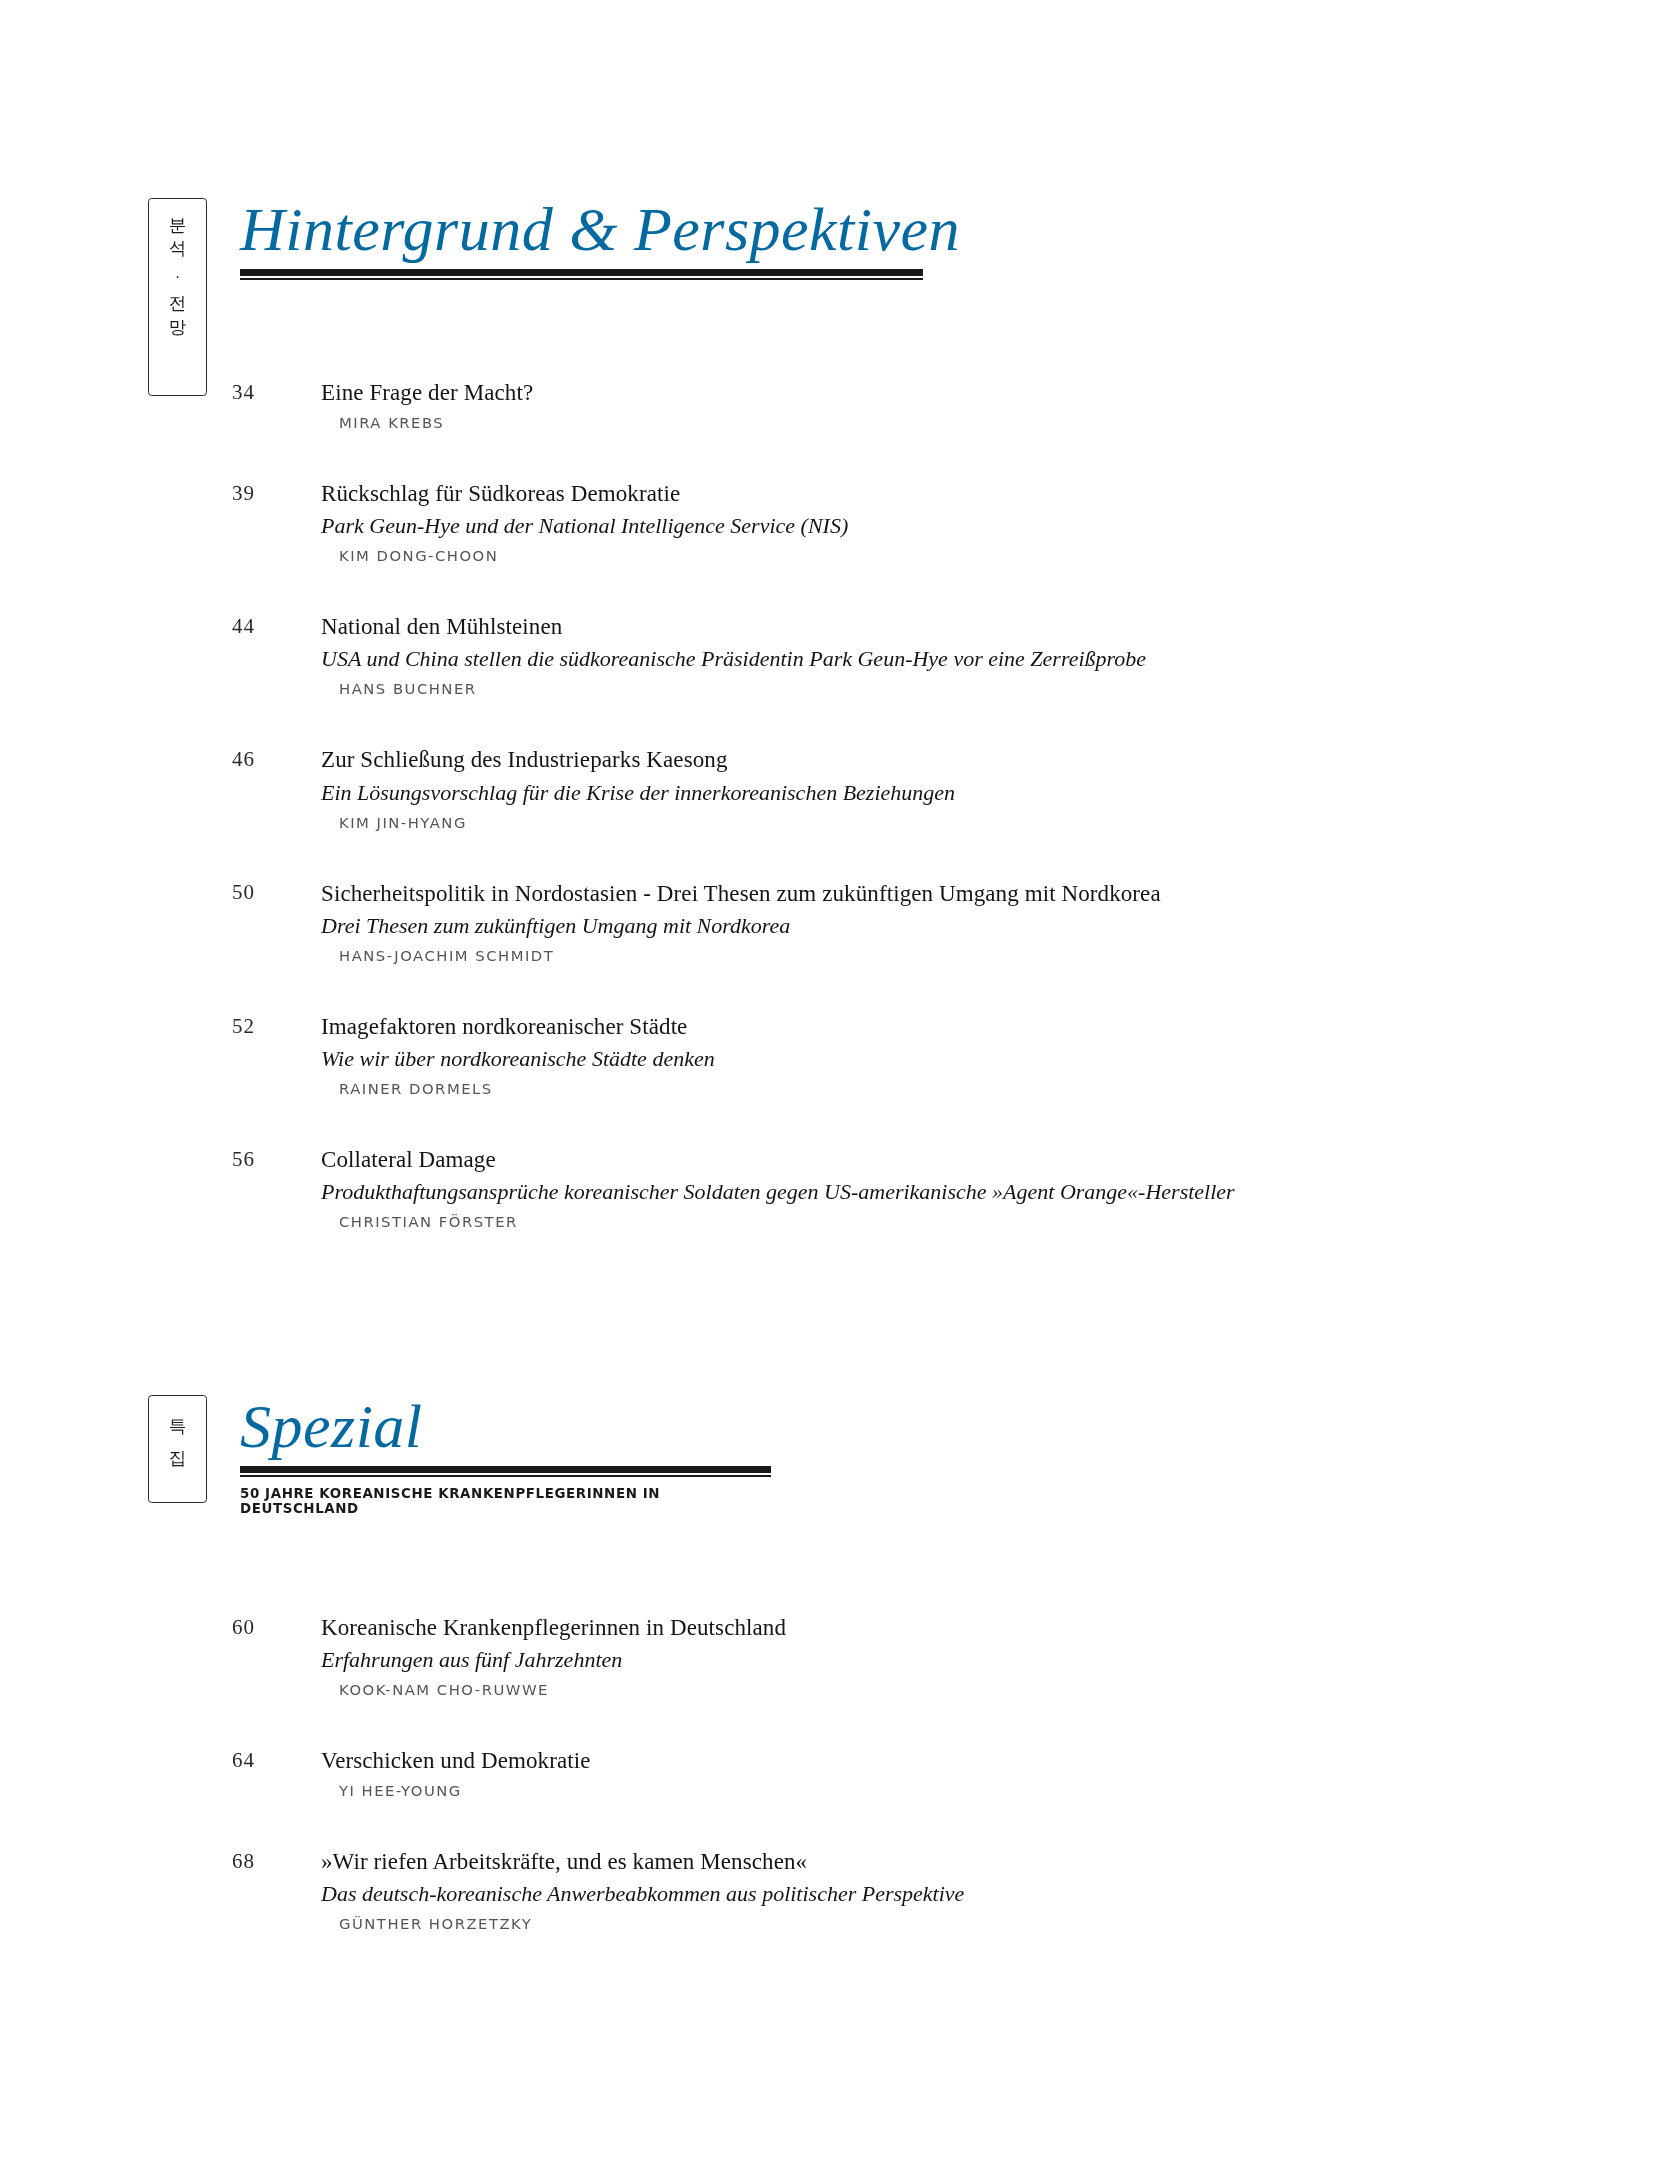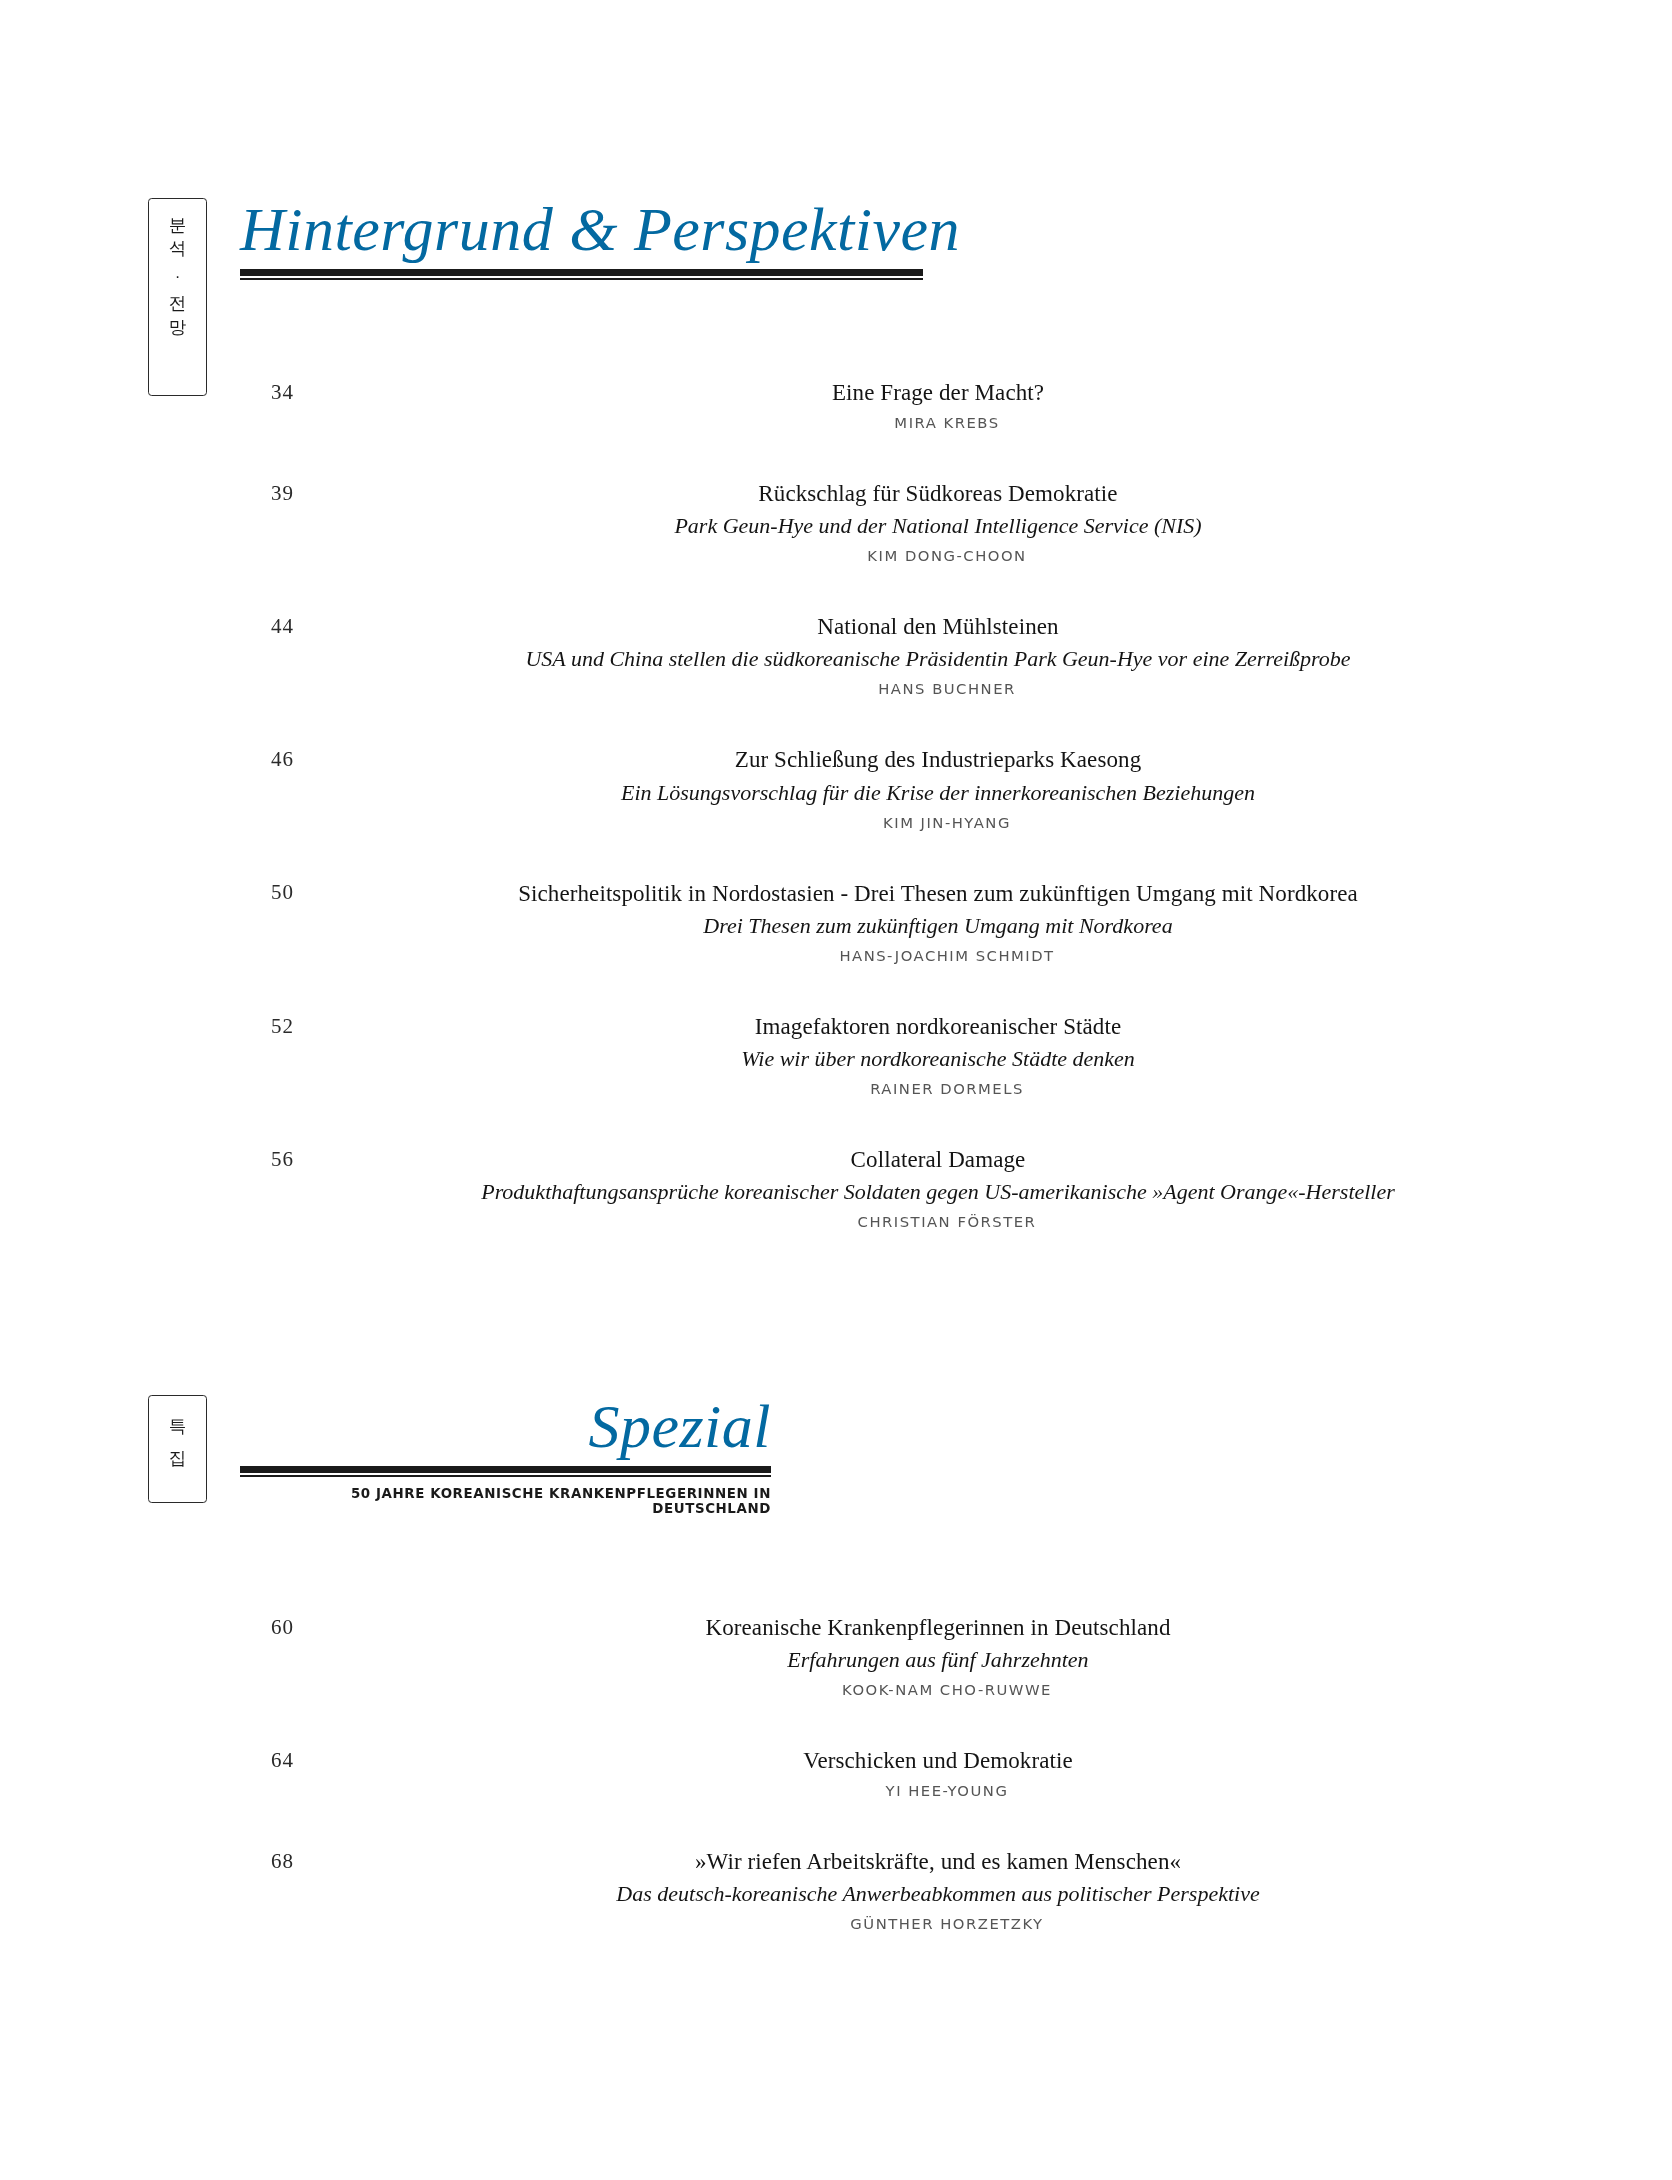--- a/index.html
+++ b/index.html
@@ -85,22 +85,21 @@
     font-size: 13.4px;
     font-weight: bold;
     letter-spacing: 0.6px;
     margin-top: 8.3px;
     color: #1a1a1a;
   }
 
   
   .entries {
     position: absolute;
-    left: 238px;
-    text-align: center;
+    left: 232px;
   }
   .entry {
     display: flex;
     align-items: flex-start;
     margin-bottom: 48px;
   }
   .entry-page {
     width: 89px;
     flex: 0 0 89px;
     font-family: "Liberation Serif", serif;
@@ -222,21 +221,21 @@
       </div>
     </div>
   </div>
 
   <div class="section" style="left:148px; top:1395px; width:1384px;">
     <div class="section-head">
       <div class="kor-badge" style="height:108px; padding-top:18.5px;">
         <span>특</span>
         <span style="margin-top:9.2px;">집</span>
       </div>
-      <div class="section-title-wrap" style="width:531px; flex:0 0 531px;text-align:right;">
+      <div class="section-title-wrap" style="width:531px; flex:0 0 531px;">
         <div class="section-title">Spezial</div>
         <div class="rule-thick"></div>
         <div class="rule-thin"></div>
         <div class="sub-caption">50 JAHRE KOREANISCHE KRANKENPFLEGERINNEN IN DEUTSCHLAND</div>
       </div>
     </div>
   </div>
 
   <div class="entries" style="top:1613px; width:1311px;">
 

